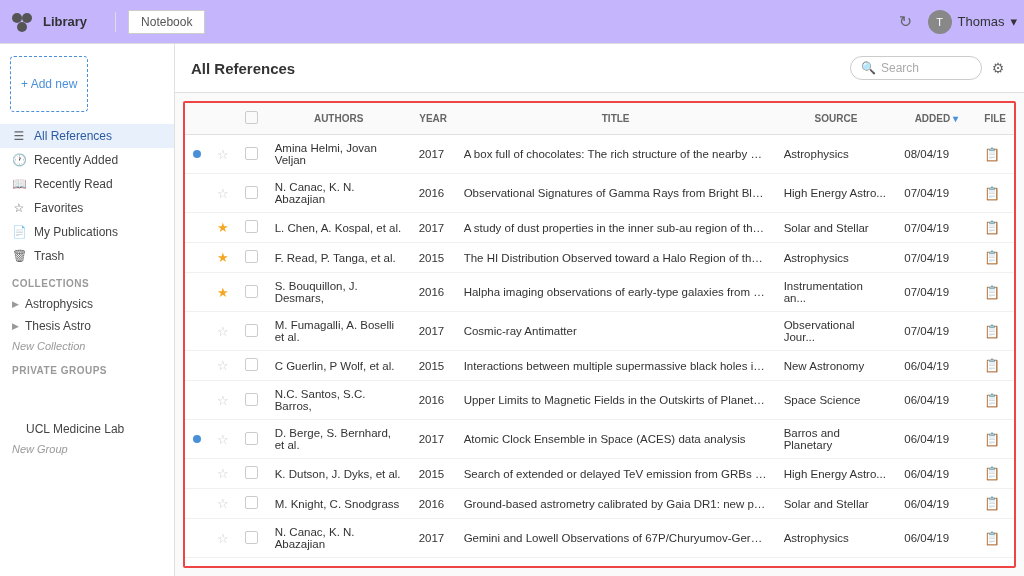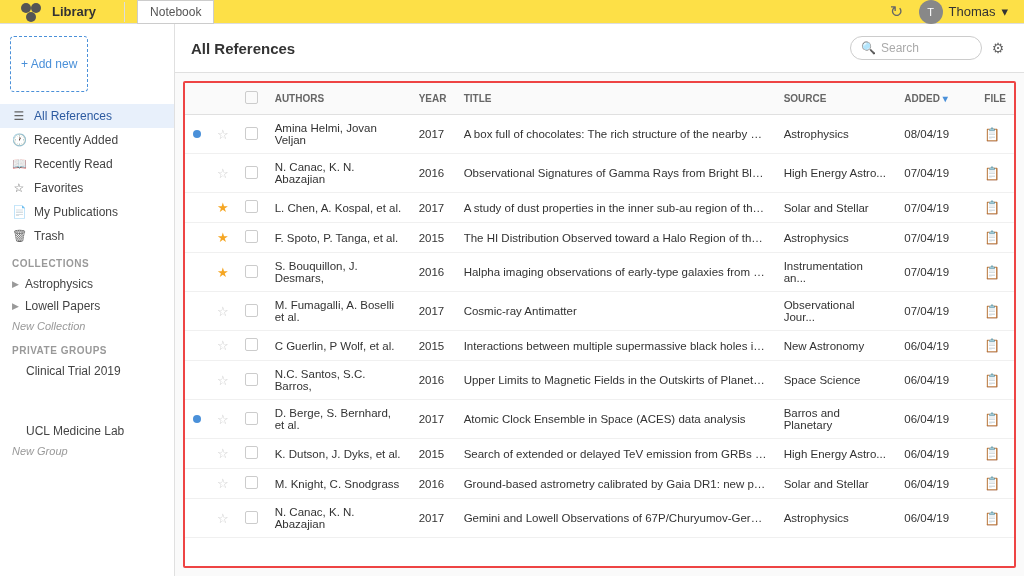--- a/index.html
+++ b/index.html
@@ -1,19 +1,19 @@
 <!DOCTYPE html>
 <html><head>
   <meta charset="utf-8">
   <style>
     * { box-sizing: border-box; margin: 0; padding: 0; }
     body { font-family: -apple-system, BlinkMacSystemFont, 'Segoe UI', sans-serif; font-size: 12px; background: #f5f5f5; color: #333; display: flex; flex-direction: column; height: 576px; width: 1024px; overflow: hidden; }
 
     
-    .header { display: flex; align-items: center; background: #fde047; border-bottom: 1px solid #ddd; padding: 0 16px; height: 24px; flex-shrink: 0; }
+    .header { display: flex; align-items: center; background: #c4b5fd; border-bottom: 1px solid #ddd; padding: 0 7px; height: 44px; flex-shrink: 0; }
     .header-logo { display: flex; align-items: center; gap: 8px; font-weight: 600; font-size: 13px; color: #333; margin-right: 16px; }
     .logo-icon { width: 28px; height: 28px; }
     .header-sep { width: 1px; height: 20px; background: #ddd; margin: 0 12px; }
     .header-tab { padding: 4px 12px; border: 1px solid #ccc; border-radius: 0; font-size: 12px; color: #555; cursor: pointer; background: #fff; }
     .header-right { margin-left: auto; display: flex; align-items: center; gap: 12px; }
     .header-refresh { width: 20px; height: 20px; display: flex; align-items: center; justify-content: center; color: #666; cursor: pointer; font-size: 16px; }
     .header-user { display: flex; align-items: center; gap: 6px; font-size: 13px; color: #333; cursor: pointer; }
     .user-avatar { width: 24px; height: 24px; background: #888; border-radius: 50%; display: flex; align-items: center; justify-content: center; color: white; font-size: 11px; }
 
     
@@ -35,21 +35,21 @@
     .content-header { display: flex; align-items: center; padding: 12px 16px; background: #fff; border-bottom: 1px solid #e0e0e0; flex-shrink: 0; }
     .content-title { font-size: 15px; font-weight: 600; color: #333; flex: 1; }
     .search-box { display: flex; align-items: center; border: 1px solid #ccc; border-radius: 16px; padding: 4px 10px; background: #fff; gap: 5px; }
     .search-input { border: none; outline: none; font-size: 12px; color: #555; width: 90px; background: transparent; }
     .search-input::placeholder { color: #aaa; }
     .filter-icon { width: 20px; height: 20px; display: flex; align-items: center; justify-content: center; cursor: pointer; color: #666; font-size: 14px; margin-left: 6px; }
 
     
     .table-wrapper { flex: 1; overflow-y: auto; border: 2px solid #e44; margin: 8px 8px; border-radius: 2px; background: #fff; }
     .ref-table { width: 100%; border-collapse: collapse; }
-    .ref-table thead th { padding: 8px 8px; text-align: left; font-size: 10px; font-weight: 700; color: #666; text-transform: uppercase; border-bottom: 1px solid #e0e0e0; background: #fafafa; white-space: nowrap; }
+    .ref-table thead th { padding: 8px 8px; text-align: center; font-size: 10px; font-weight: 700; color: #666; text-transform: uppercase; border-bottom: 1px solid #e0e0e0; background: #fafafa; white-space: nowrap; }
     .ref-table thead th.col-check { width: 30px; }
     .ref-table thead th.col-star { width: 20px; }
     .ref-table thead th.col-dot { width: 12px; }
     .ref-table thead th.col-authors { min-width: 140px; }
     .ref-table thead th.col-year { width: 45px; }
     .ref-table thead th.col-title { min-width: 300px; }
     .ref-table thead th.col-source { min-width: 120px; }
     .ref-table thead th.col-added { width: 80px; }
     .ref-table thead th.col-file { width: 30px; }
     .ref-table tbody tr { border-bottom: 1px solid #f0f0f0; }
@@ -118,28 +118,25 @@
       <span>Trash</span>
     </div>
 
     <div class="sidebar-section-title">COLLECTIONS</div>
     <div class="sidebar-collection">
       <span class="expand-arrow">▶</span>
       <span>Astrophysics</span>
     </div>
     <div class="sidebar-collection">
       <span class="expand-arrow">▶</span>
-      <span>Lowell Papers</span>
+      <span>Thesis Astro</span>
     </div>
     <div class="sidebar-new">New Collection</div>
 
     <div class="sidebar-section-title">PRIVATE GROUPS</div>
-    <div class="sidebar-collection">
-      <span style="margin-left:14px;">Clinical Trial 2019</span>
-    </div>
     <div class="sidebar-collection">
       <span style="margin-left:14px;margin-top:38px;">UCL Medicine Lab</span>
     </div>
     <div class="sidebar-new">New Group</div>
   </div>
 
   <div class="content">
     <div class="content-header">
       <div class="content-title">All References</div>
       <div class="search-box">
@@ -195,21 +192,21 @@
     <td class="year-cell">2017</td>
     <td class="title-cell">A study of dust properties in the inner sub-au region of the Herbig Ae star HD...</td>
     <td class="source-cell">Solar and Stellar</td>
     <td class="added-cell">07/04/19</td>
     <td><span class="file-icon">📋</span></td>
   </tr>
             <tr>
     <td><span class="dot-cell" style="background:transparent"></span></td>
     <td><span class="star-cell starred">★</span></td>
     <td><span class="check-box"></span></td>
-    <td class="authors-cell">F. Spoto, P. Tanga, et al.</td>
+    <td class="authors-cell">F. Read, P. Tanga, et al.</td>
     <td class="year-cell">2015</td>
     <td class="title-cell">The HI Distribution Observed toward a Halo Region of the Milky Way</td>
     <td class="source-cell">Astrophysics</td>
     <td class="added-cell">07/04/19</td>
     <td><span class="file-icon">📋</span></td>
   </tr>
             <tr>
     <td><span class="dot-cell" style="background:transparent"></span></td>
     <td><span class="star-cell starred">★</span></td>
     <td><span class="check-box"></span></td>

